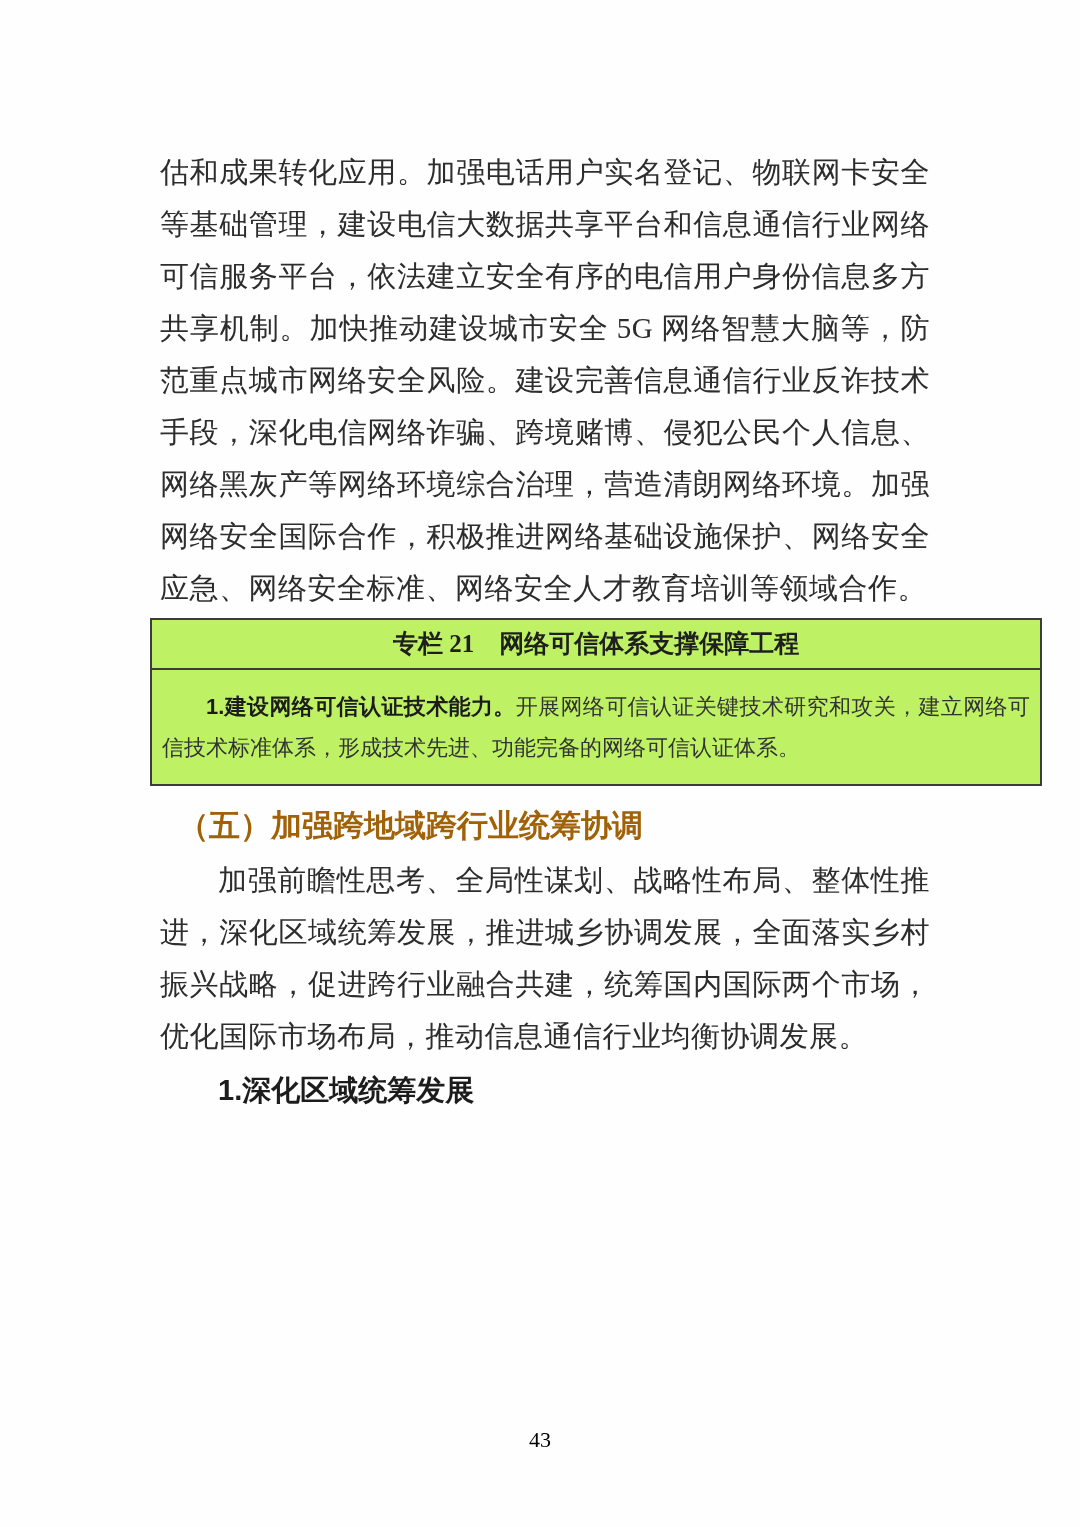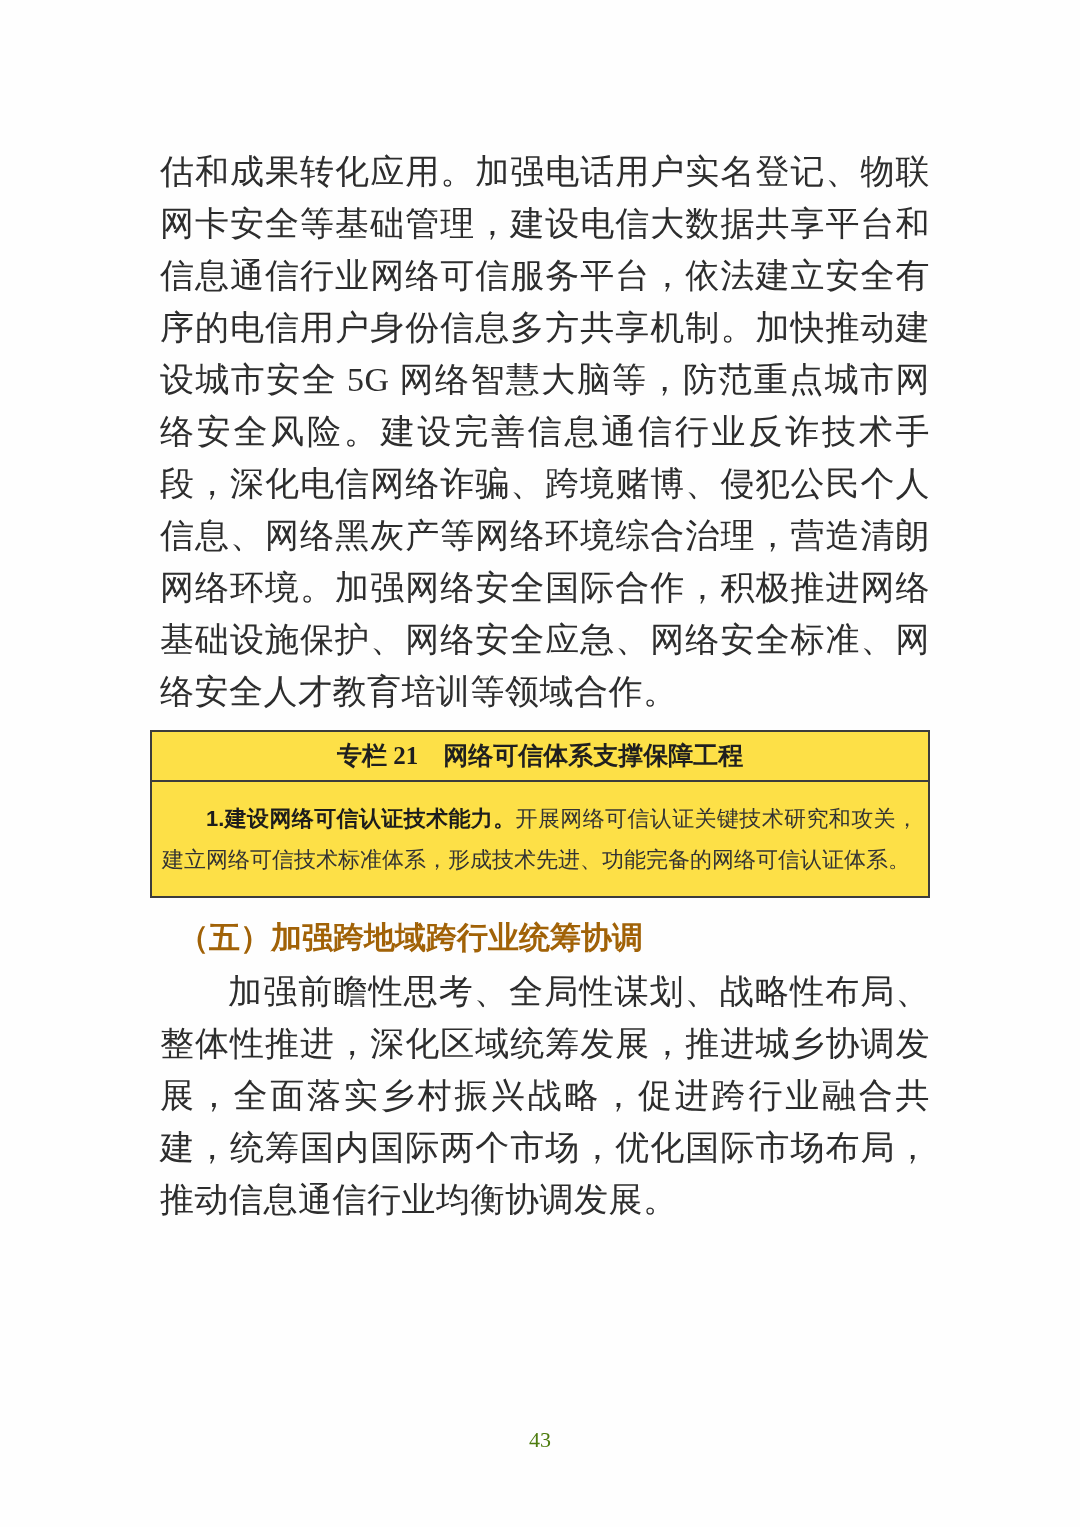--- a/index.html
+++ b/index.html
@@ -13,37 +13,37 @@
     color: #2d2d2d;
     overflow: hidden;
   }
   .content {
     position: absolute;
     left: 160px;
     top: 146px;
     width: 770px;
   }
   .body-text {
-    font-size: 34px;
+    font-size: 29px;
     line-height: 52px;
     text-align: justify;
     text-justify: inter-ideograph;
     margin: 0;
     text-indent: 2em;
     letter-spacing: 0.5px;
   }
   .no-indent { text-indent: 0; }
 
   .callout-box {
     box-sizing: border-box;
-    width: 780px;
+    width: 892px;
     margin-left: -10px;
-    margin-top: 12px;
+    margin-top: 4px;
     border: 2px solid #3c3c3c;
-    background: #fde047;
+    background: #bef264;
   }
   .box-header {
     text-align: center;
     font-weight: 700;
     font-size: 25px;
     line-height: 38px;
     padding: 5px 0;
     border-bottom: 2px solid #3c3c3c;
     color: #1f1f1f;
   }
@@ -80,21 +80,21 @@
     color: #1c1c1c;
   }
   .spaced { margin-top: 2px; }
   .footer {
     position: absolute;
     left: 0;
     bottom: 74px;
     width: 100%;
     text-align: center;
     font-size: 22px;
-    color: #4d7c0f;
+    color: #000000;
   }
 </style>
 </head>
 <body>
 
 <div class="page">
   <div class="content">
 
     <p class="body-text no-indent">估和成果转化应用。加强电话用户实名登记、物联网卡安全等基础管理，建设电信大数据共享平台和信息通信行业网络可信服务平台，依法建立安全有序的电信用户身份信息多方共享机制。加快推动建设城市安全 5G 网络智慧大脑等，防范重点城市网络安全风险。建设完善信息通信行业反诈技术手段，深化电信网络诈骗、跨境赌博、侵犯公民个人信息、网络黑灰产等网络环境综合治理，营造清朗网络环境。加强网络安全国际合作，积极推进网络基础设施保护、网络安全应急、网络安全标准、网络安全人才教育培训等领域合作。</p>
 
@@ -104,18 +104,19 @@
         <p class="box-item">
           <span class="lead">1.建设网络可信认证技术能力。</span><span>开展网络可信认证关键技术研究和攻关，建立网络可信技术标准体系，形成技术先进、功能完备的网络可信认证体系。</span>
         </p>
       </div>
     </div>
 
     <h3 class="section-heading">（五）加强跨地域跨行业统筹协调</h3>
 
     <p class="body-text spaced">加强前瞻性思考、全局性谋划、战略性布局、整体性推进，深化区域统筹发展，推进城乡协调发展，全面落实乡村振兴战略，促进跨行业融合共建，统筹国内国际两个市场，优化国际市场布局，推动信息通信行业均衡协调发展。</p>
 
+    <h4 class="sub-heading">1.深化区域统筹发展</h4>
 
 
   </div>
 
   <div class="footer">43</div>
 </div>
 
 </body></html>

